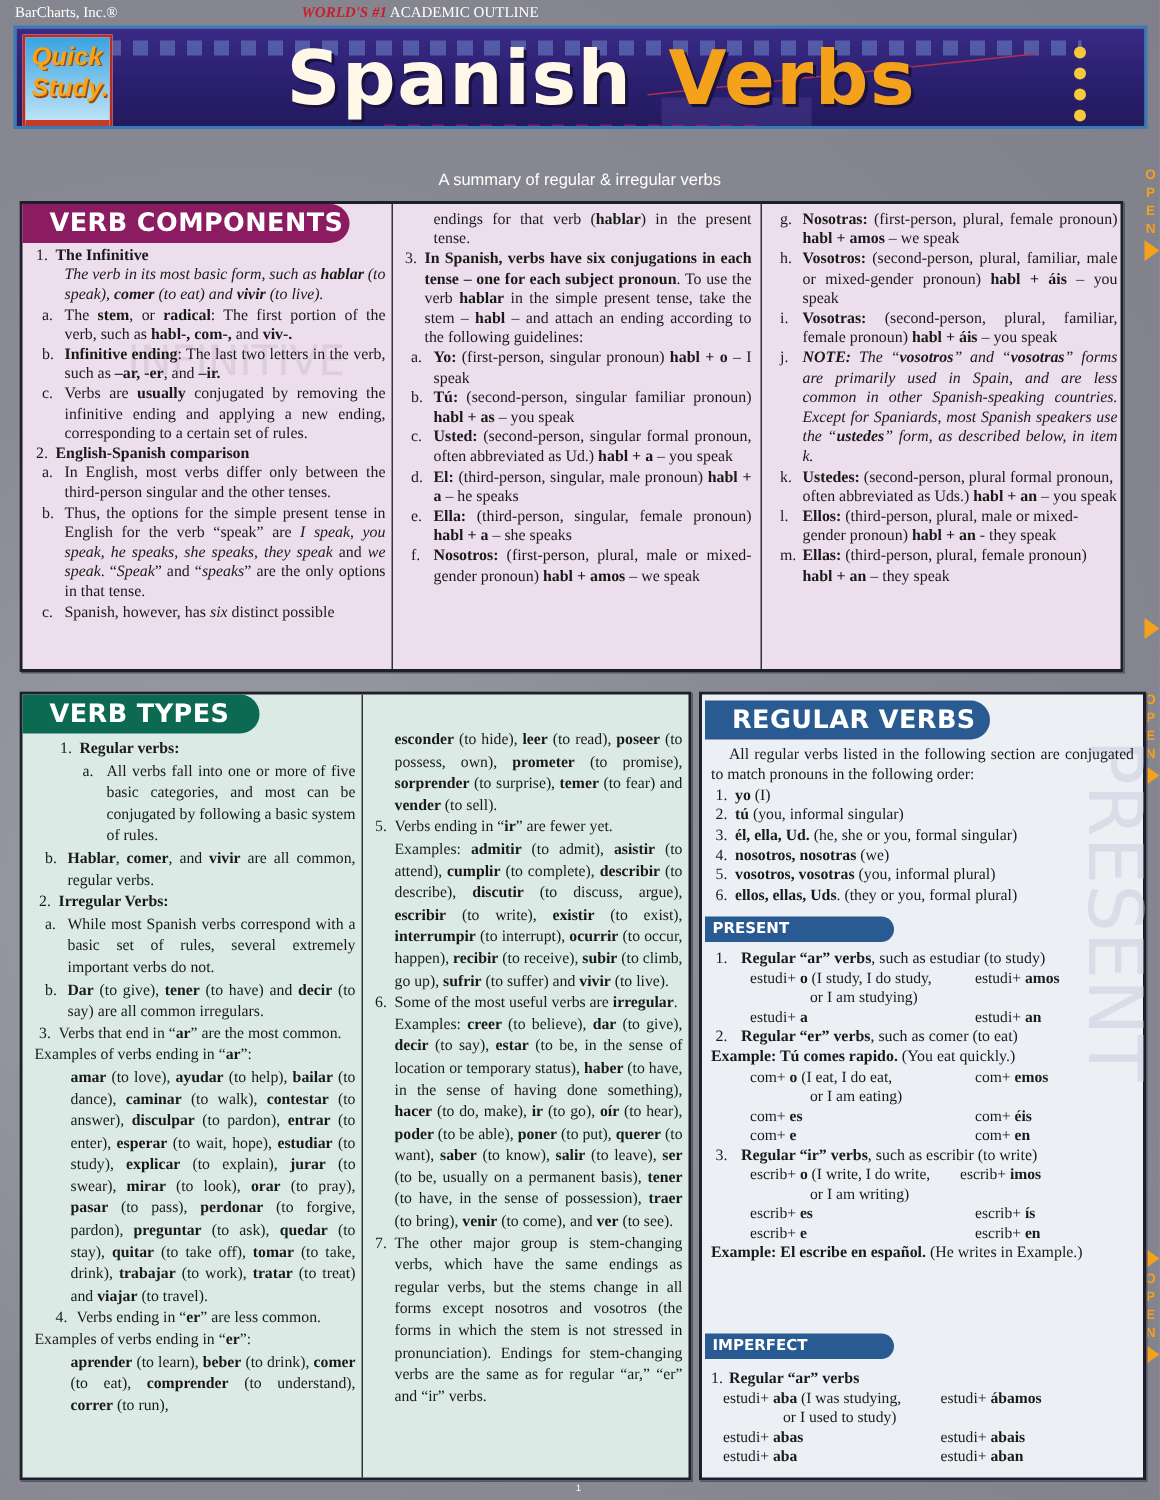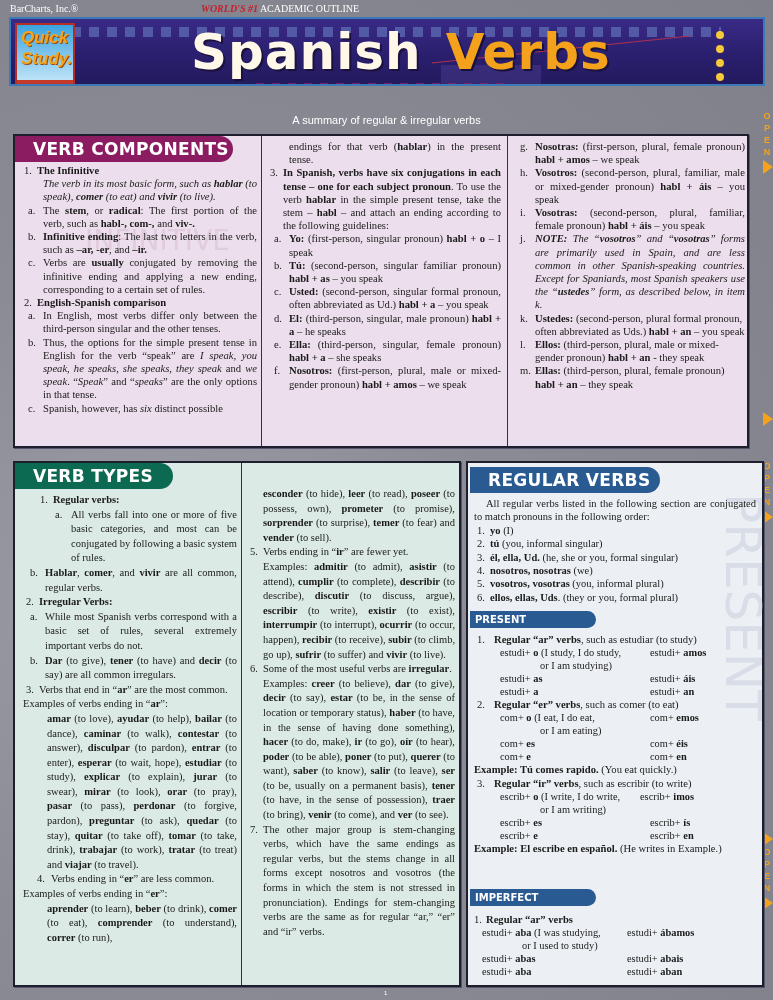--- a/index.html
+++ b/index.html
@@ -242,48 +242,44 @@
     <div class="li" style="padding-left:20px;"><span class="n">1.</span><b>Regular “ar” verbs</b><span>, such as estudiar (to study)</span></div>
     <div style="padding-left:26px;">
       <div class="conj">
           <span class="l"><span>estudi+ </span><b>o</b><span> (I study, I do study,</span></span>
           <span class="r"><span>estudi+ </span><b>amos</b></span>
         </div>
       <div class="conj">
           <span class="l" style="left:40px;">or I am studying)</span>
         </div>
       <div class="conj">
-          <span class="l"><span>estudi+ </span><b>as</b></span>
-          <span class="r"><span>estudi+ </span><b>áis</b></span>
-        </div>
-      <div class="conj">
           <span class="l"><span>estudi+ </span><b>a</b></span>
           <span class="r"><span>estudi+ </span><b>an</b></span>
         </div>
     </div>
 
     <div class="li" style="padding-left:20px;"><span class="n">2.</span><b>Regular “er” verbs</b><span>, such as comer (to eat)</span></div>
+    <div><b>Example: Tú comes rapido.</b><span> (You eat quickly.)</span></div>
     <div style="padding-left:26px;">
       <div class="conj">
           <span class="l"><span>com+ </span><b>o</b><span> (I eat, I do eat,</span></span>
           <span class="r"><span>com+ </span><b>emos</b></span>
         </div>
       <div class="conj">
           <span class="l" style="left:40px;">or I am eating)</span>
         </div>
       <div class="conj">
           <span class="l"><span>com+ </span><b>es</b></span>
           <span class="r"><span>com+ </span><b>éis</b></span>
         </div>
       <div class="conj">
           <span class="l"><span>com+ </span><b>e</b></span>
           <span class="r"><span>com+ </span><b>en</b></span>
         </div>
     </div>
-    <div><b>Example: Tú comes rapido.</b><span> (You eat quickly.)</span></div>
 
     <div class="li" style="padding-left:20px;"><span class="n">3.</span><b>Regular “ir” verbs</b><span>, such as escribir (to write)</span></div>
     <div style="padding-left:26px;">
       <div class="conj">
           <span class="l"><span>escrib+ </span><b>o</b><span> (I write, I do write,</span></span>
           <span class="r" style="left:140px;"><span>escrib+ </span><b>imos</b></span>
         </div>
       <div class="conj">
           <span class="l" style="left:40px;">or I am writing)</span>
         </div>

